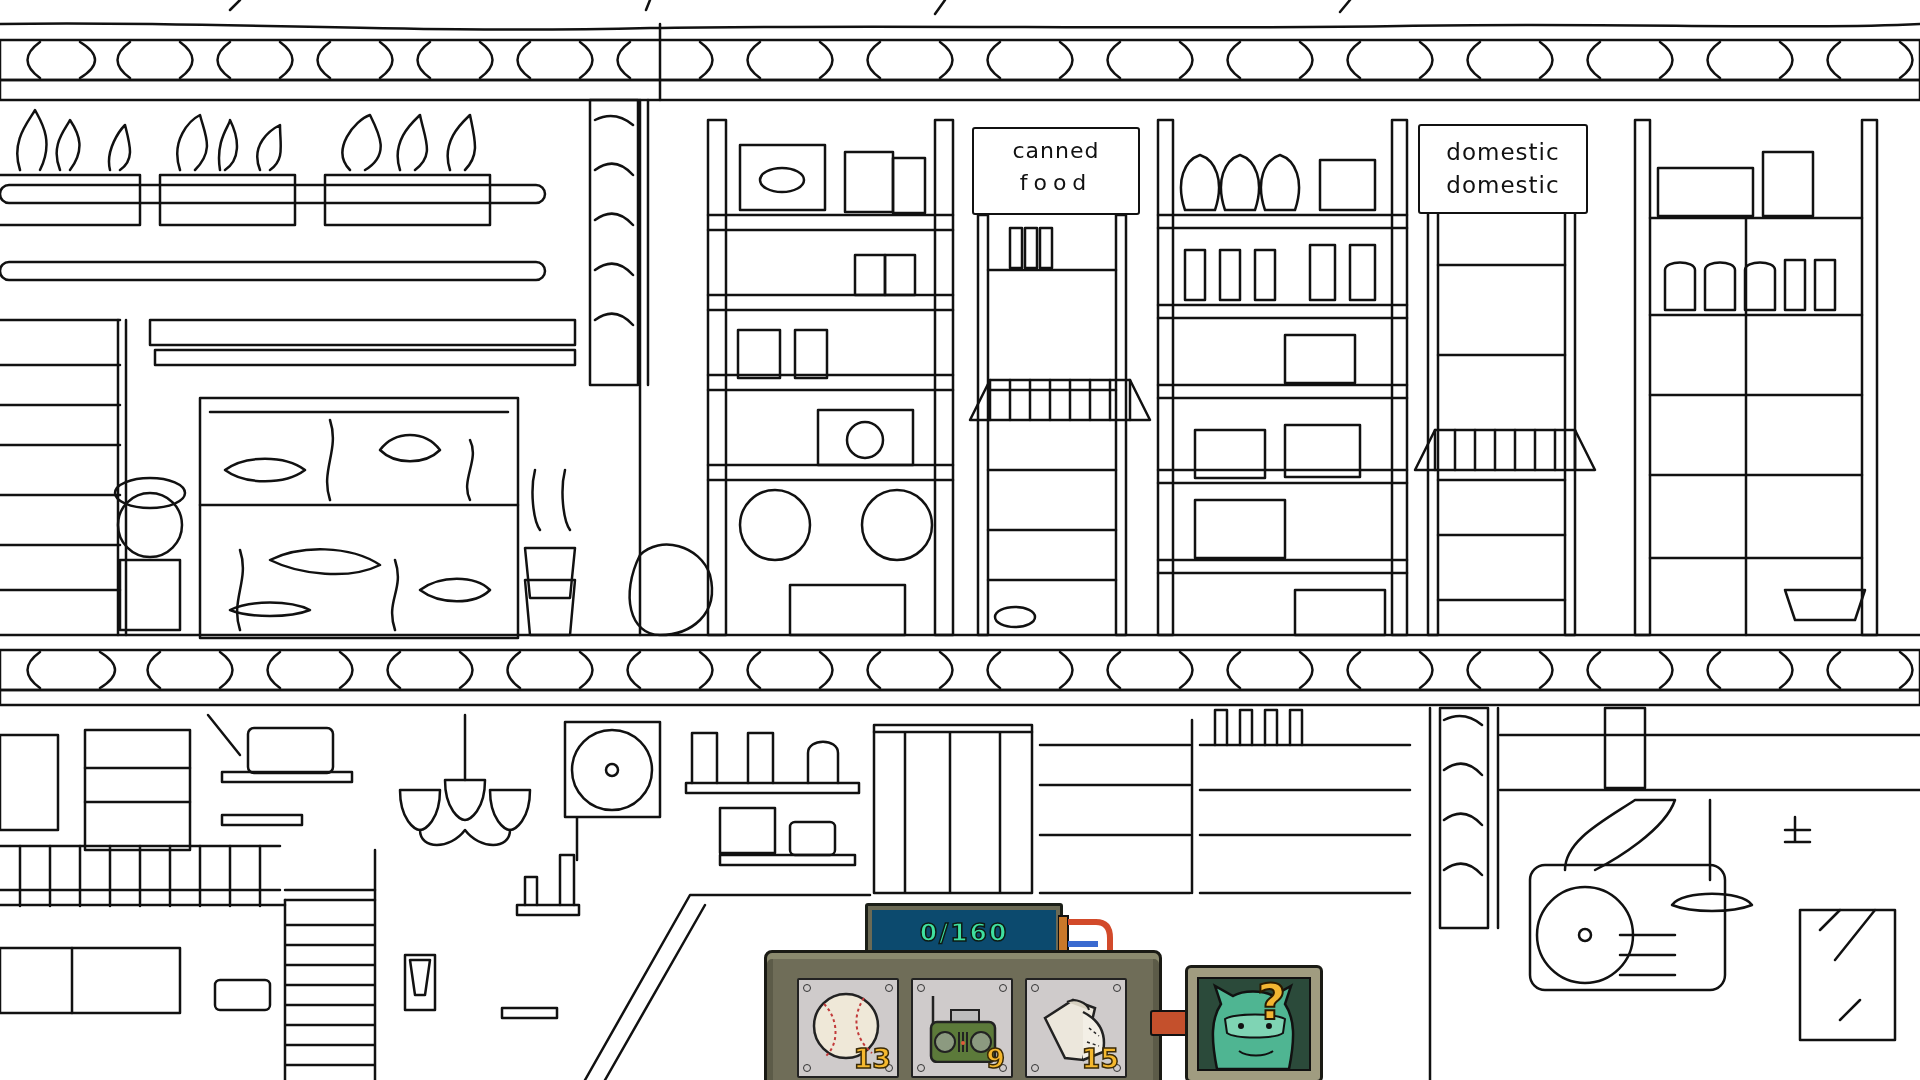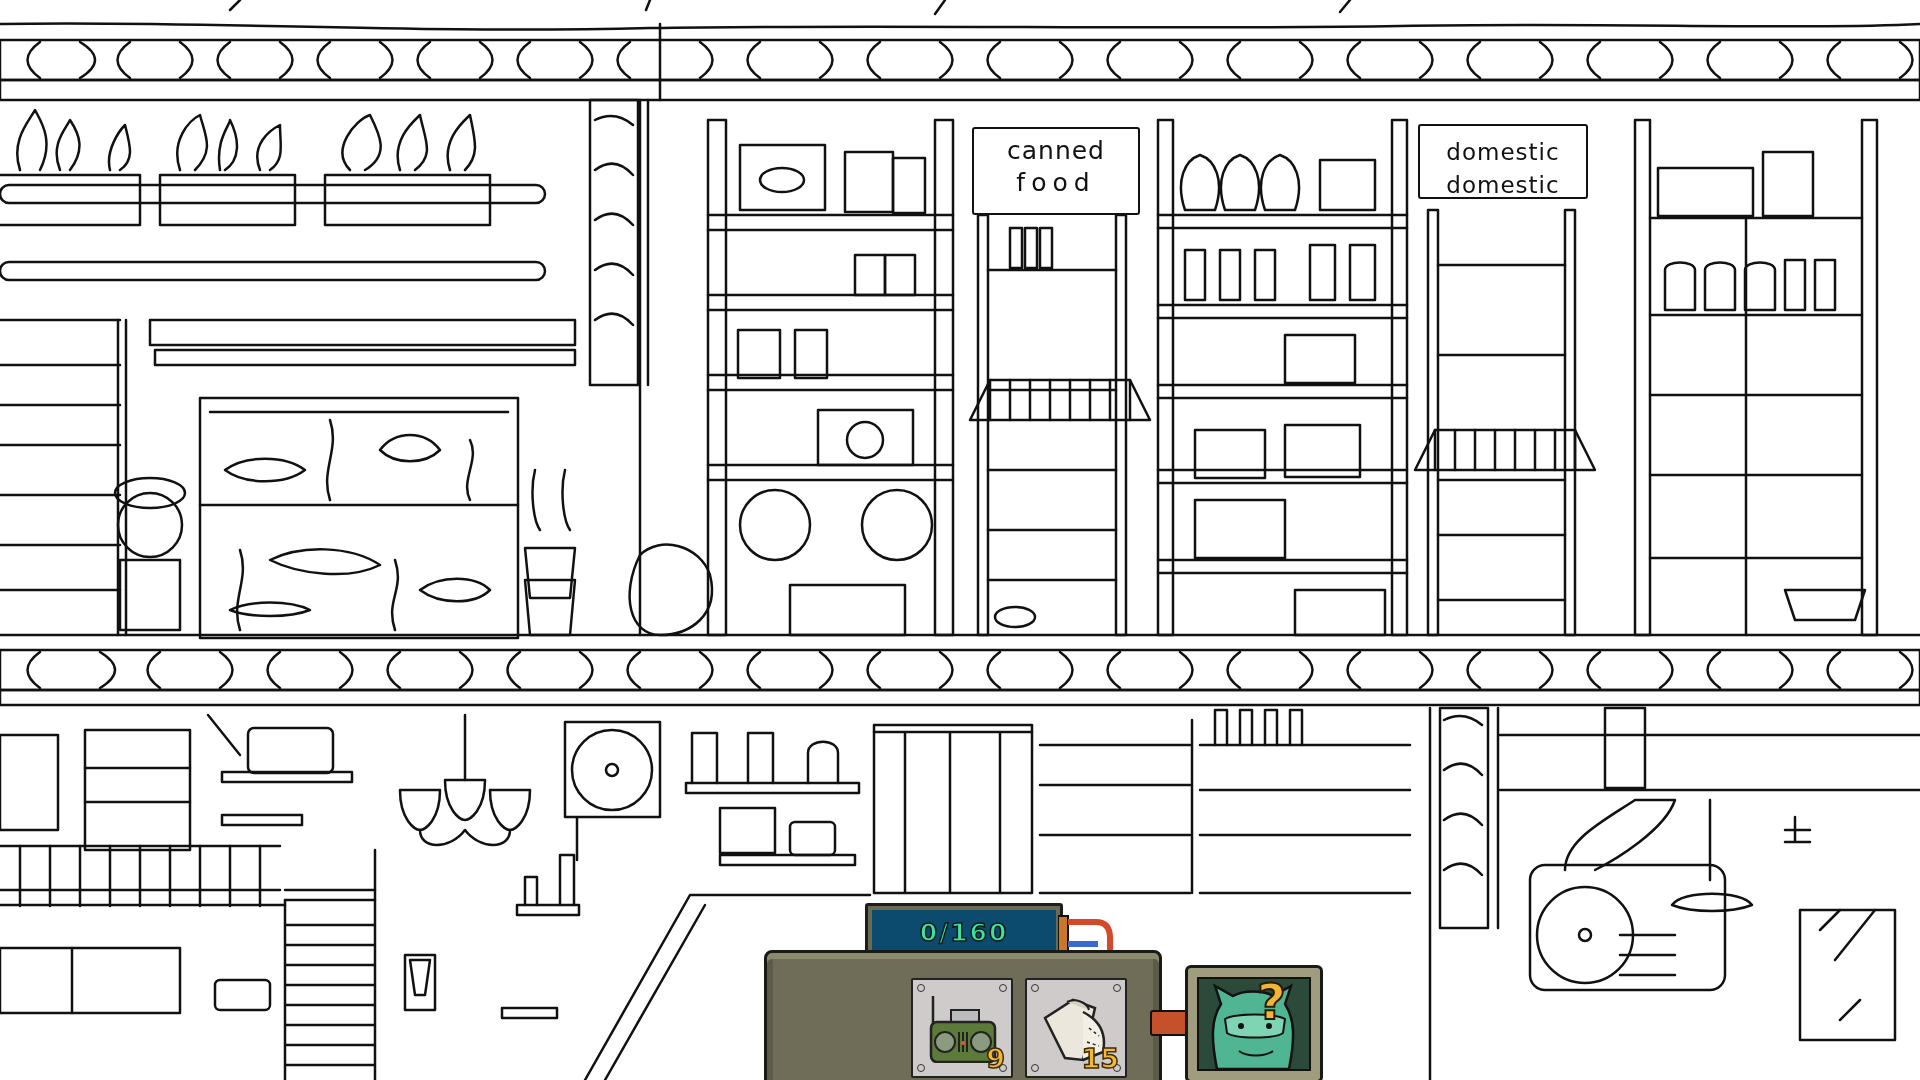--- a/index.html
+++ b/index.html
@@ -1,18 +1,18 @@
 <!DOCTYPE html>
 <html><head>
 <meta charset="utf-8">
 <style>
   html, body { margin:0; padding:0; }
   body { width:1920px; height:1080px; overflow:hidden; background:#ffffff; position:relative; font-family:"DejaVu Sans", sans-serif; }
   .scene { position:absolute; left:0; top:0; width:1920px; height:1080px; }
-  .sign { position:absolute; background:#fff; border:2.5px solid #111; border-radius:3px; text-align:center; font-family:"DejaVu Sans", sans-serif; color:#111; font-size:25px; line-height:32px; letter-spacing:1px; }
+  .sign { position:absolute; background:#fff; border:2.5px solid #111; border-radius:3px; text-align:center; font-family:"DejaVu Sans", sans-serif; color:#111; font-size:22px; line-height:32px; letter-spacing:1px; }
   .sign .line { display:block; }
   .counter { position:absolute; left:865px; top:903px; width:192px; height:52px; background:#0c4a6e; border:3px solid #1b1f18; border-radius:3px; box-shadow: inset 0 0 0 4px #6b6a55; display:flex; align-items:center; justify-content:center; }
   .counter-text { color:#3fe0a0; font-family:"DejaVu Sans", sans-serif; font-weight:bold; font-size:25px; letter-spacing:2px; -webkit-text-stroke:1.5px #0d1a12; }
   .inv-panel { position:absolute; left:764px; top:950px; width:392px; height:140px; background:#6f6d58; border:3px solid #1a1a14; border-radius:8px 8px 0 0; box-shadow: inset 0 6px 0 #8b8a6e, inset 0 0 0 6px #5c5b48; }
   .slot { position:absolute; top:25px; width:98px; height:96px; background:#cfcbcb; border:2.5px solid #222; border-radius:2px; }
   .slot .num { position:absolute; right:6px; bottom:2px; color:#f5b82e; font-weight:bold; font-size:27px; -webkit-text-stroke:1.5px #3a2a06; font-family:"DejaVu Sans", sans-serif; }
   .slot .screw { position:absolute; width:6px; height:6px; border:1.5px solid #333; border-radius:50%; }
   .slot svg { position:absolute; left:10px; top:8px; }
   .hint { position:absolute; left:1185px; top:965px; width:132px; height:112px; background:#a09c80; border:3px solid #1a1a14; border-radius:6px; }
   .hint-inner { position:absolute; left:9px; top:9px; right:9px; bottom:9px; background:#2b4a3a; border:2px solid #111; }
@@ -194,38 +194,50 @@
     <rect x="1800" y="910" width="95" height="130"></rect>
     <path d="M1820 930 l20 -20 M1835 960 l40 -50 M1840 1020 l20 -20"></path>
     <path d="M1795 842 v-25 M1785 830 h25 M1785 842 h25"></path>
   </g>
 </svg>
 
 <div class="sign" style="left:972px; top:127px; width:168px; height:88px; padding-top:6px; box-sizing:border-box;">
   <span class="line">canned</span>
   <span class="line" style="letter-spacing:6px;text-align:center;">food</span>
 </div>
-<div class="sign" style="left:1418px; top:124px; width:170px; height:75px; padding-top:10px; box-sizing:border-box; font-size:23px; line-height:33px;">
+<div class="sign" style="left:1418px; top:124px; width:170px; height:90px; padding-top:10px; box-sizing:border-box; font-size:23px; line-height:33px;">
   <span class="line">domestic</span>
   <span class="line">domestic</span>
 </div>
 
 <div class="counter">
   <span class="counter-text">0/160</span>
 </div>
 
 <div class="pipe" style="left:1058px; top:912px; width:62px; height:42px;">
   <svg width="62" height="42" viewBox="0 0 62 42">
     <rect x="0" y="4" width="10" height="36" fill="#c9782a" stroke="#111" stroke-width="2"></rect>
     <path d="M10 10 h28 c10 0 14 6 14 16 v14" fill="none" stroke="#d24a2a" stroke-width="6"></path>
     <path d="M10 32 h30" fill="none" stroke="#3a6ad0" stroke-width="6"></path>
   </svg>
 </div>
 
 <div class="inv-panel">
+  <div class="slot" style="left:30px;">
+    <span class="screw" style="left:4px;top:4px;"></span>
+      <span class="screw" style="right:4px;top:4px;"></span>
+    <span class="screw" style="left:4px;bottom:4px;"></span>
+      <span class="screw" style="right:4px;bottom:4px;"></span>
+    <svg width="75" height="75" viewBox="0 0 75 75">
+      <circle cx="37" cy="38" r="32" fill="#efe8d8" stroke="#222" stroke-width="2.5"></circle>
+      <path d="M15 16 c15 15 15 40 2 52" fill="none" stroke="#c23a3a" stroke-width="2" stroke-dasharray="3 3"></path>
+      <path d="M55 10 c-12 18 -10 40 8 55" fill="none" stroke="#c23a3a" stroke-width="2" stroke-dasharray="3 3"></path>
+    </svg>
+    <span class="num">13</span>
+  </div>
   <div class="slot" style="left:144px;">
     <span class="screw" style="left:4px;top:4px;"></span>
       <span class="screw" style="right:4px;top:4px;"></span>
     <span class="screw" style="left:4px;bottom:4px;"></span>
       <span class="screw" style="right:4px;bottom:4px;"></span>
     <svg width="78" height="75" viewBox="0 0 78 75">
       <line x1="10" y1="8" x2="10" y2="40" stroke="#222" stroke-width="2.5"></line>
       <rect x="28" y="22" width="28" height="12" fill="#bdbdbd" stroke="#222" stroke-width="2"></rect>
       <rect x="8" y="34" width="64" height="40" rx="6" fill="#5c7a3a" stroke="#222" stroke-width="2.5"></rect>
       <circle cx="22" cy="54" r="10" fill="#8c9a80" stroke="#222" stroke-width="2"></circle>

